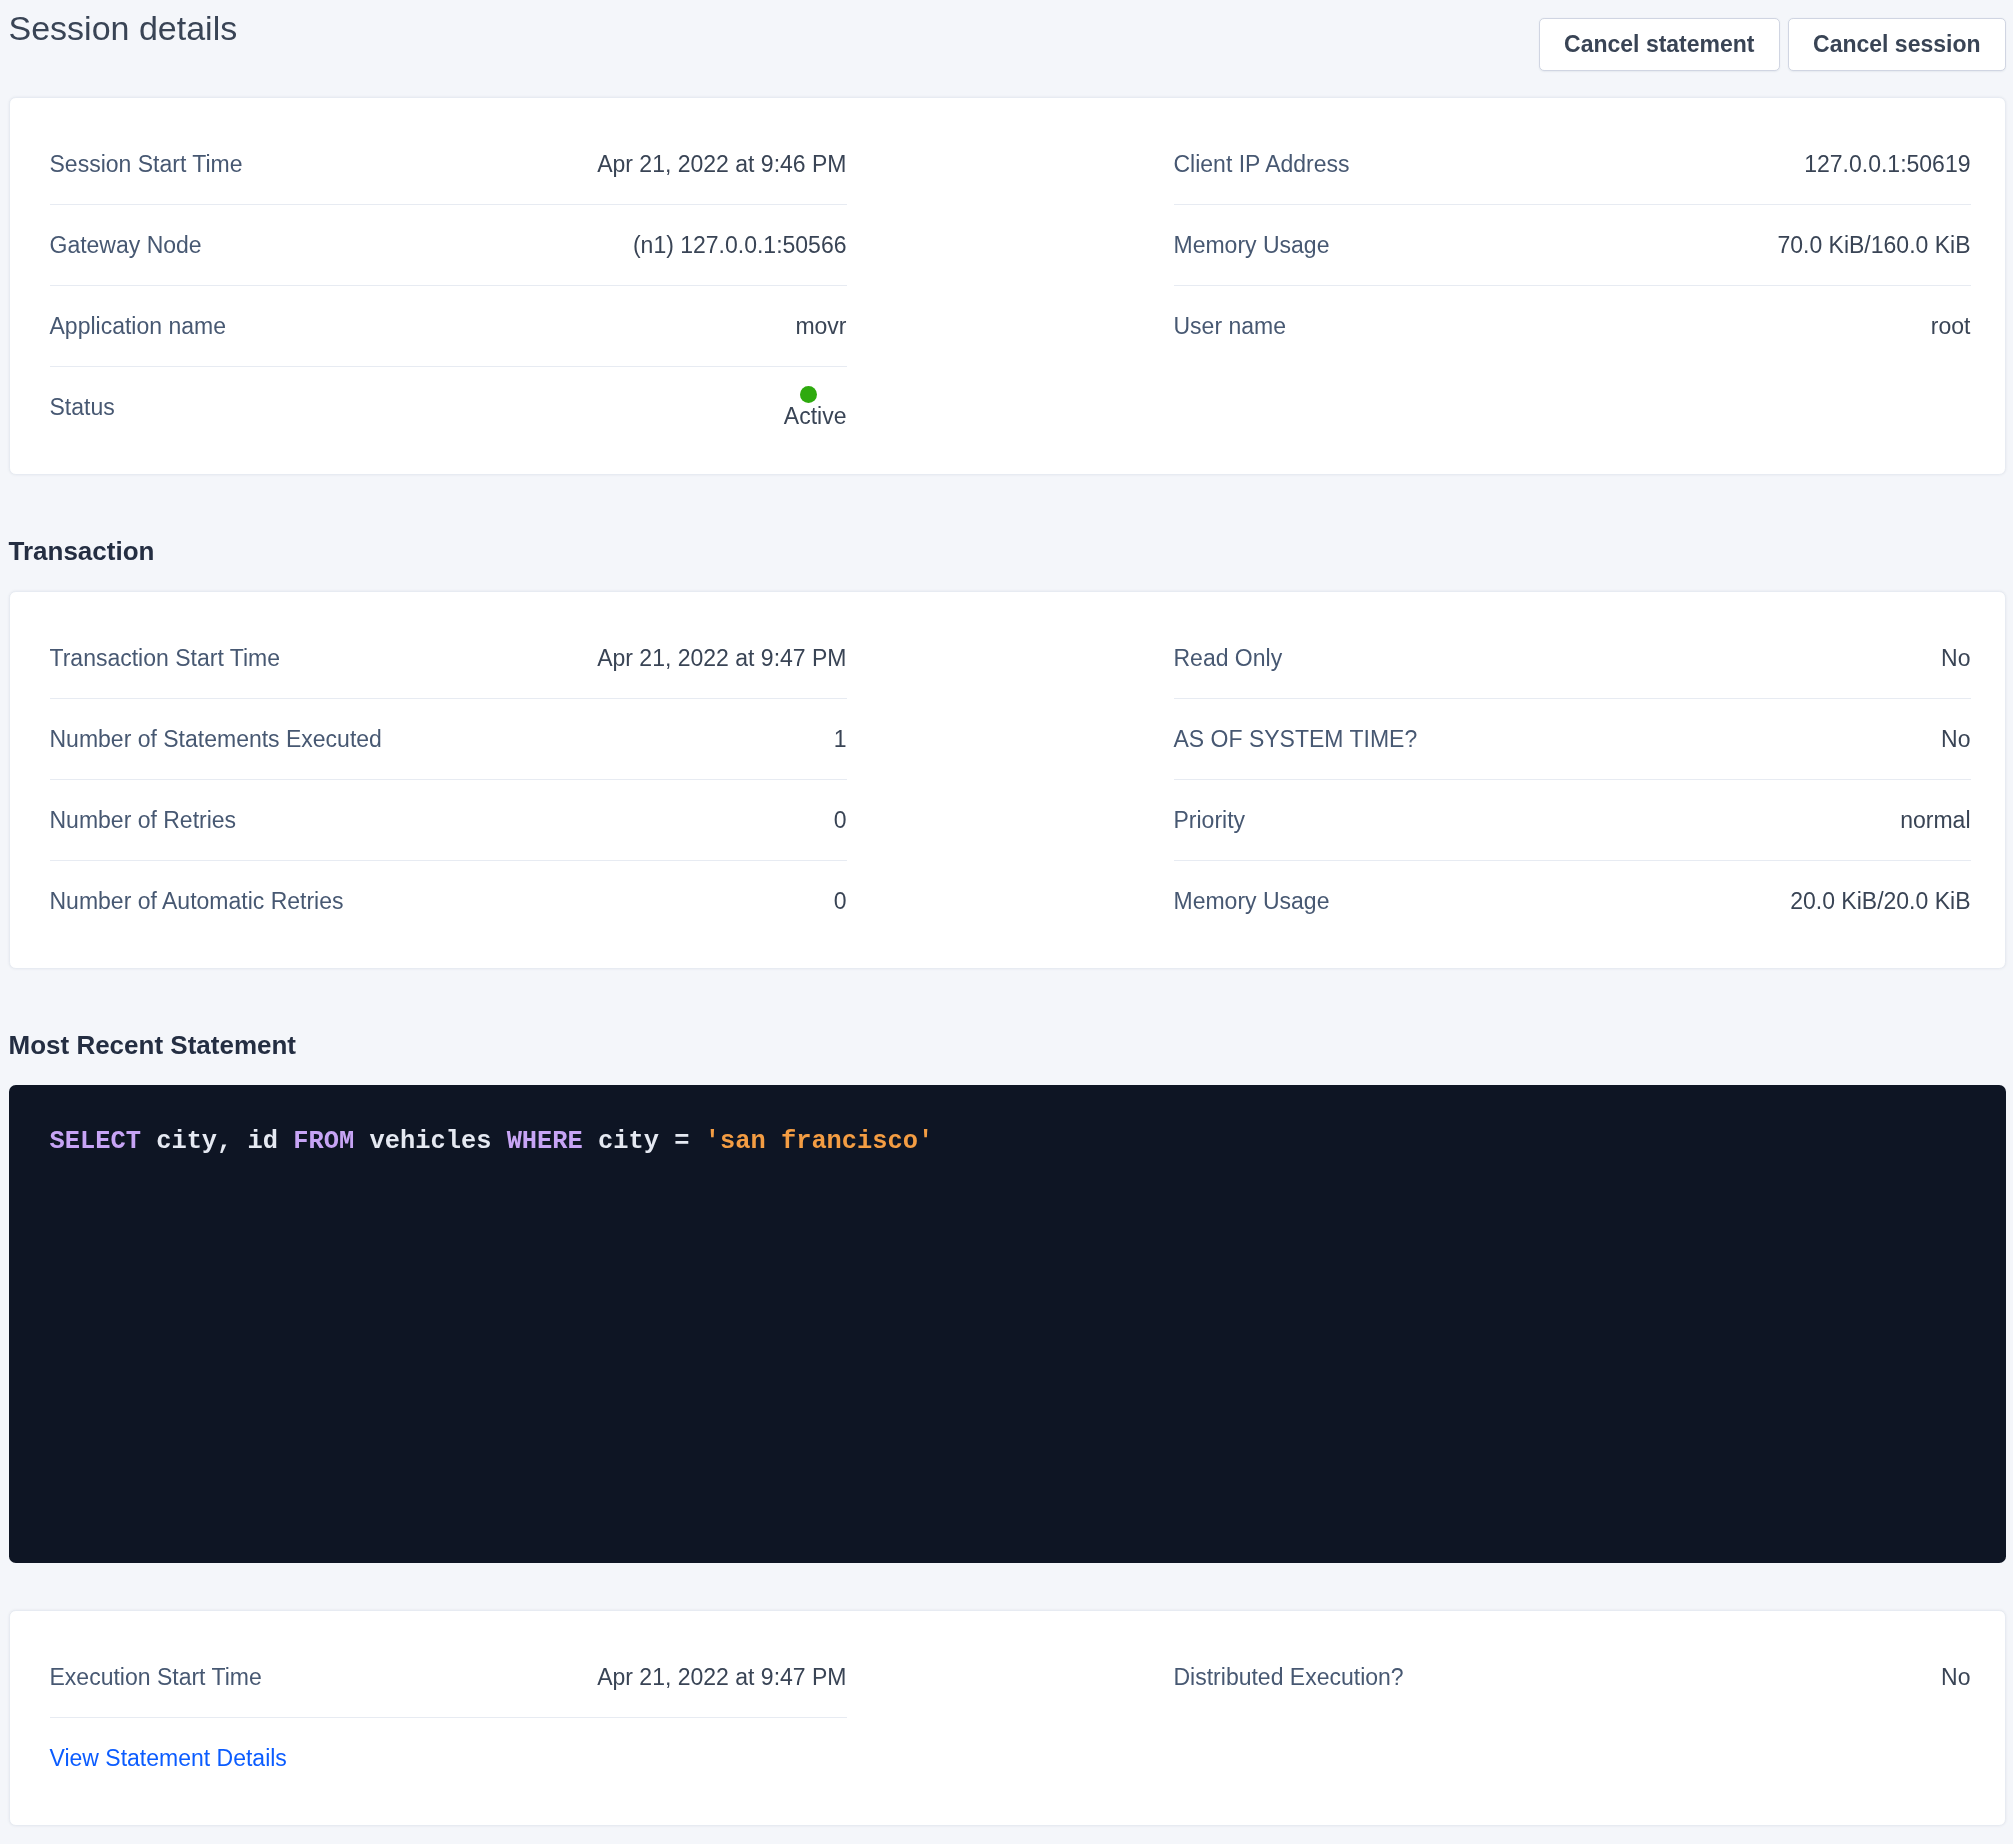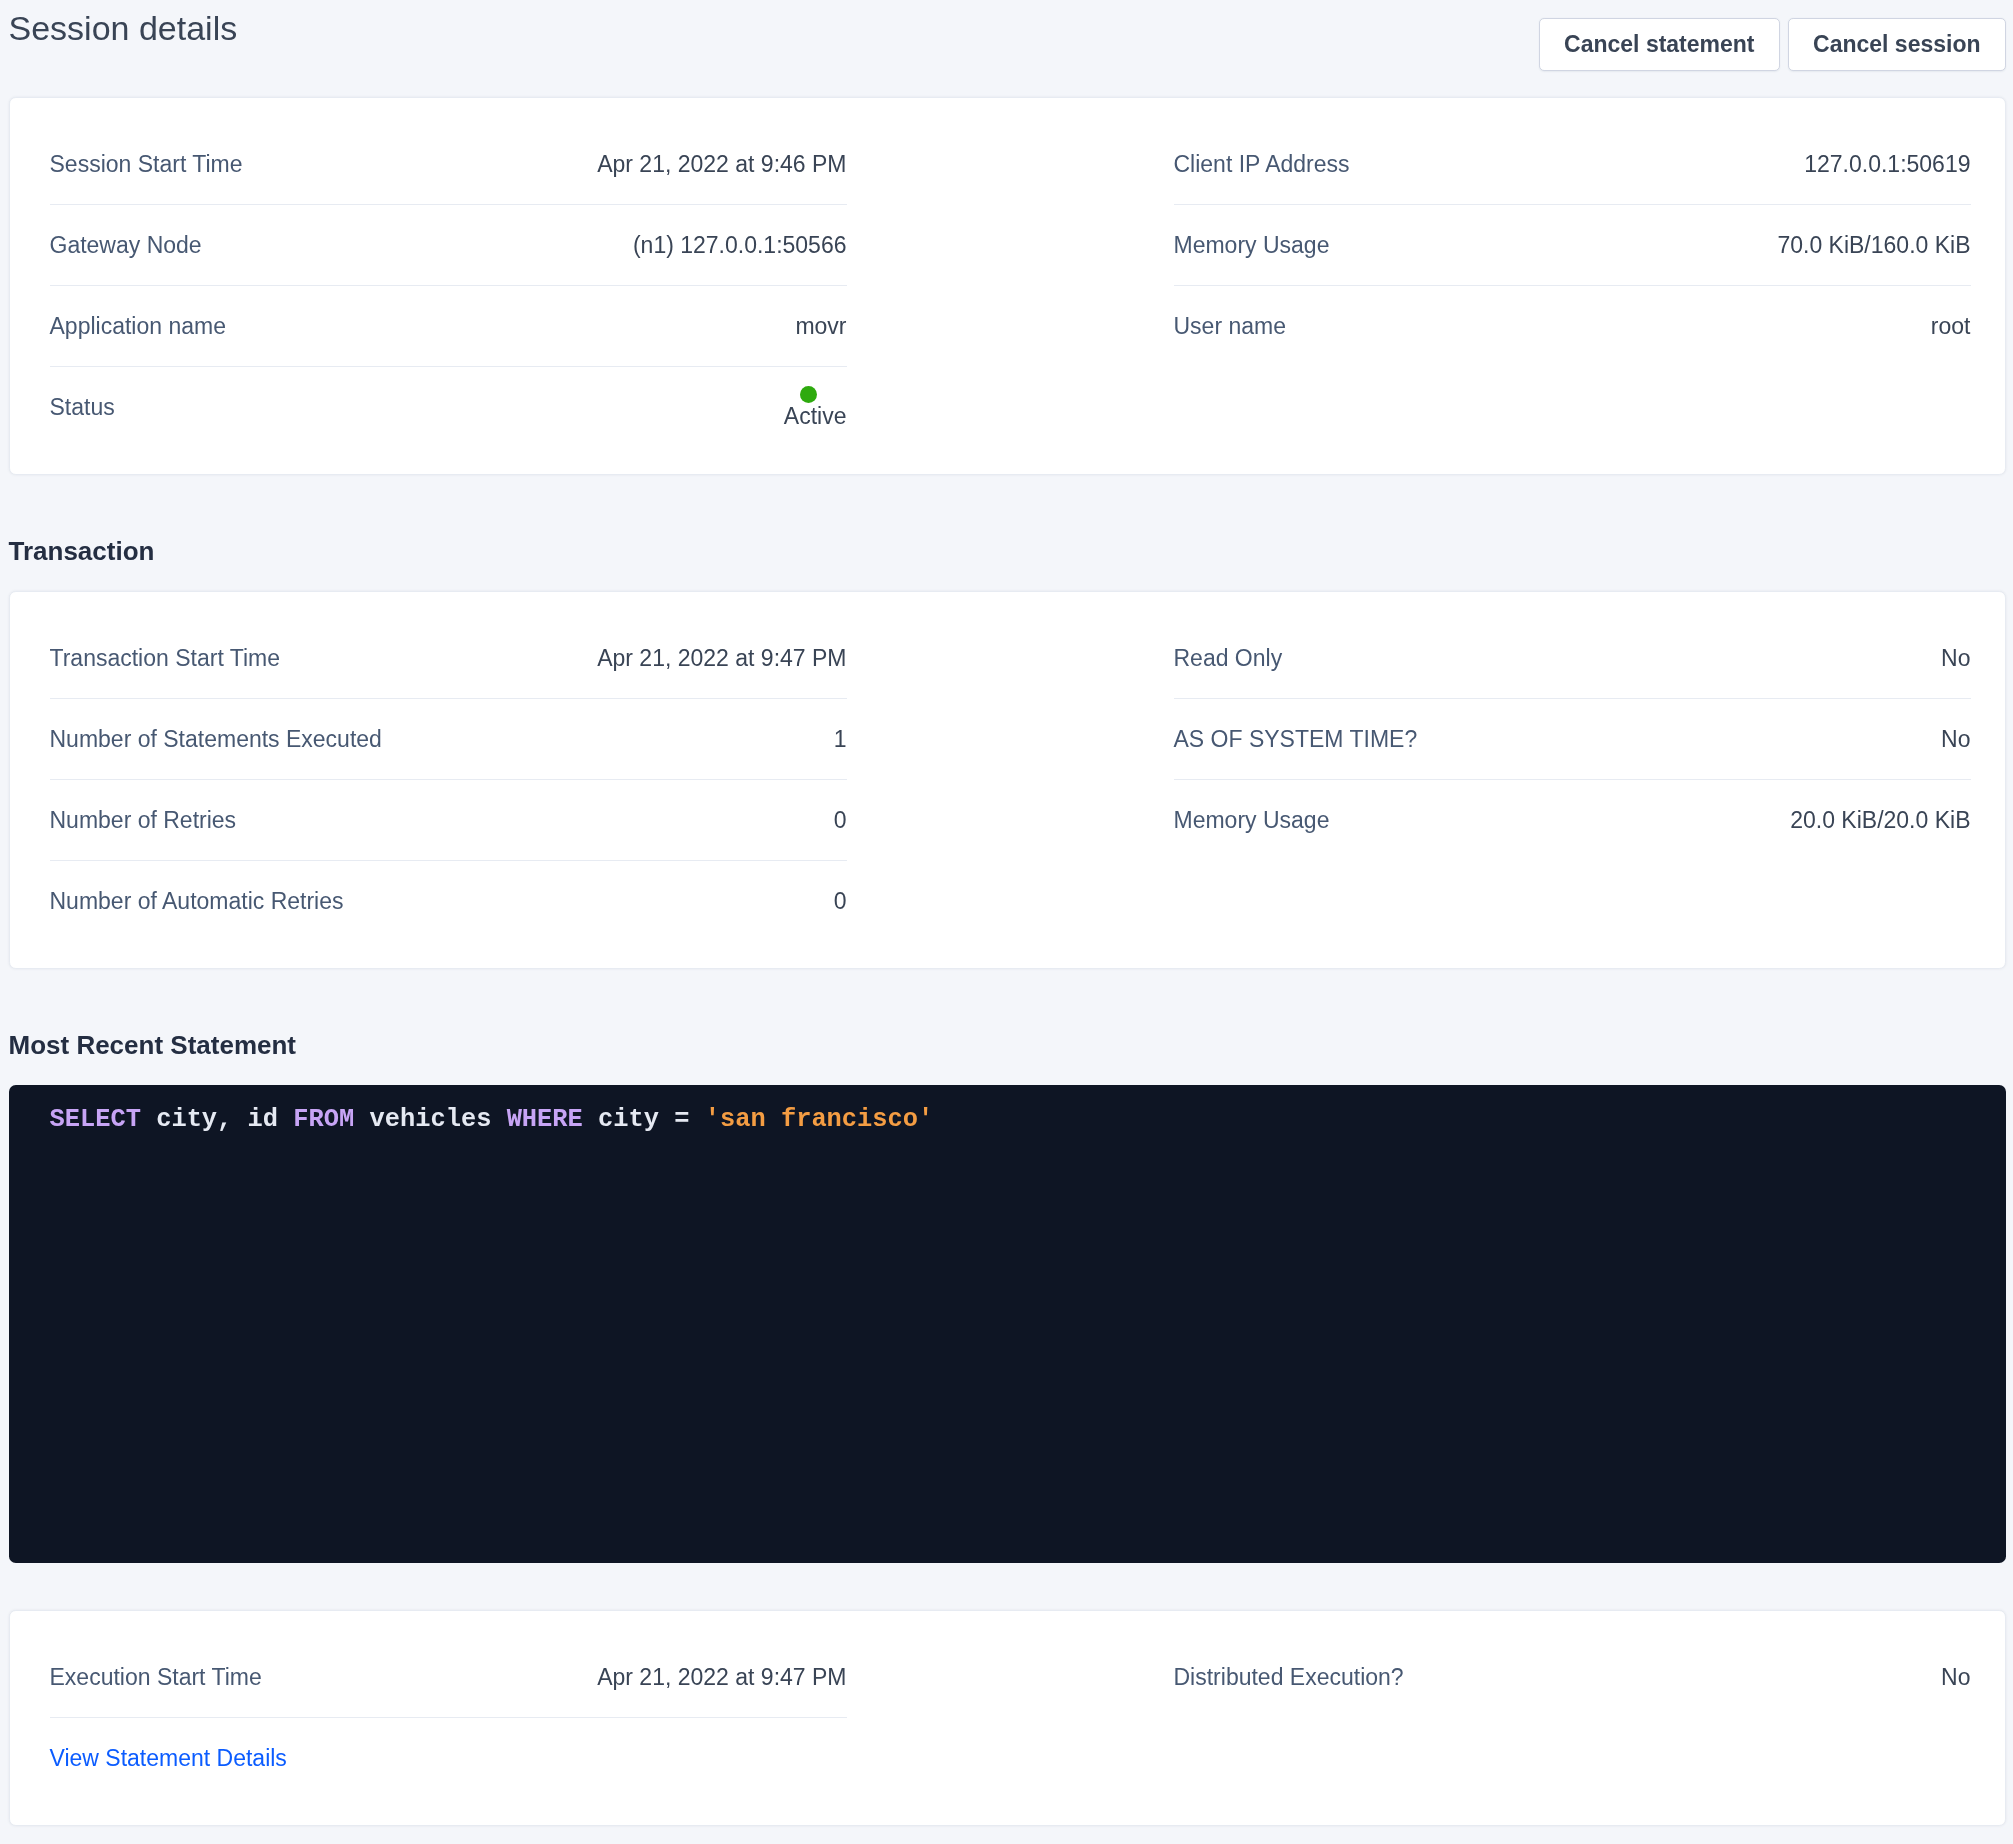--- a/index.html
+++ b/index.html
@@ -84,21 +84,21 @@
     font-weight: 700;
     color: #242e42;
     margin: 63px 0 26px 0;
   }
 
   
   .code-block {
     background: #0e1524;
     border-radius: 6.8px;
     height: 478px;
-    padding: 14px 41px;
+    padding: 36px 41px;
     font-family: "Liberation Mono", "DejaVu Sans Mono", monospace;
     font-size: 25.4px;
     font-weight: bold;
     line-height: 41px;
   }
   .code-block span { white-space: pre; }
   .tok-keyword { color: #c7a4f5; }
   .tok-plain   { color: #e5e9f2; }
   .tok-string  { color: #f49d43; }
 
@@ -179,20 +179,24 @@
     <div class="col">
       <div class="row">
         <span class="label">Read Only</span>
         <span class="value">No</span>
       </div>
       <div class="row">
         <span class="label">AS OF SYSTEM TIME?</span>
         <span class="value">No</span>
       </div>
       <div class="row">
+        <span class="label">Priority</span>
+        <span class="value">normal</span>
+      </div>
+      <div class="row">
         <span class="label">Memory Usage</span>
         <span class="value">20.0 KiB/20.0 KiB</span>
       </div>
     </div>
   </div>
 
   <div class="section-heading">Most Recent Statement</div>
 
   <div class="code-block">
     <span class="tok-keyword">SELECT</span><span class="tok-plain"> city, id </span><span class="tok-keyword">FROM</span><span class="tok-plain"> vehicles </span><span class="tok-keyword">WHERE</span><span class="tok-plain"> city = </span><span class="tok-string">'san francisco'</span>

